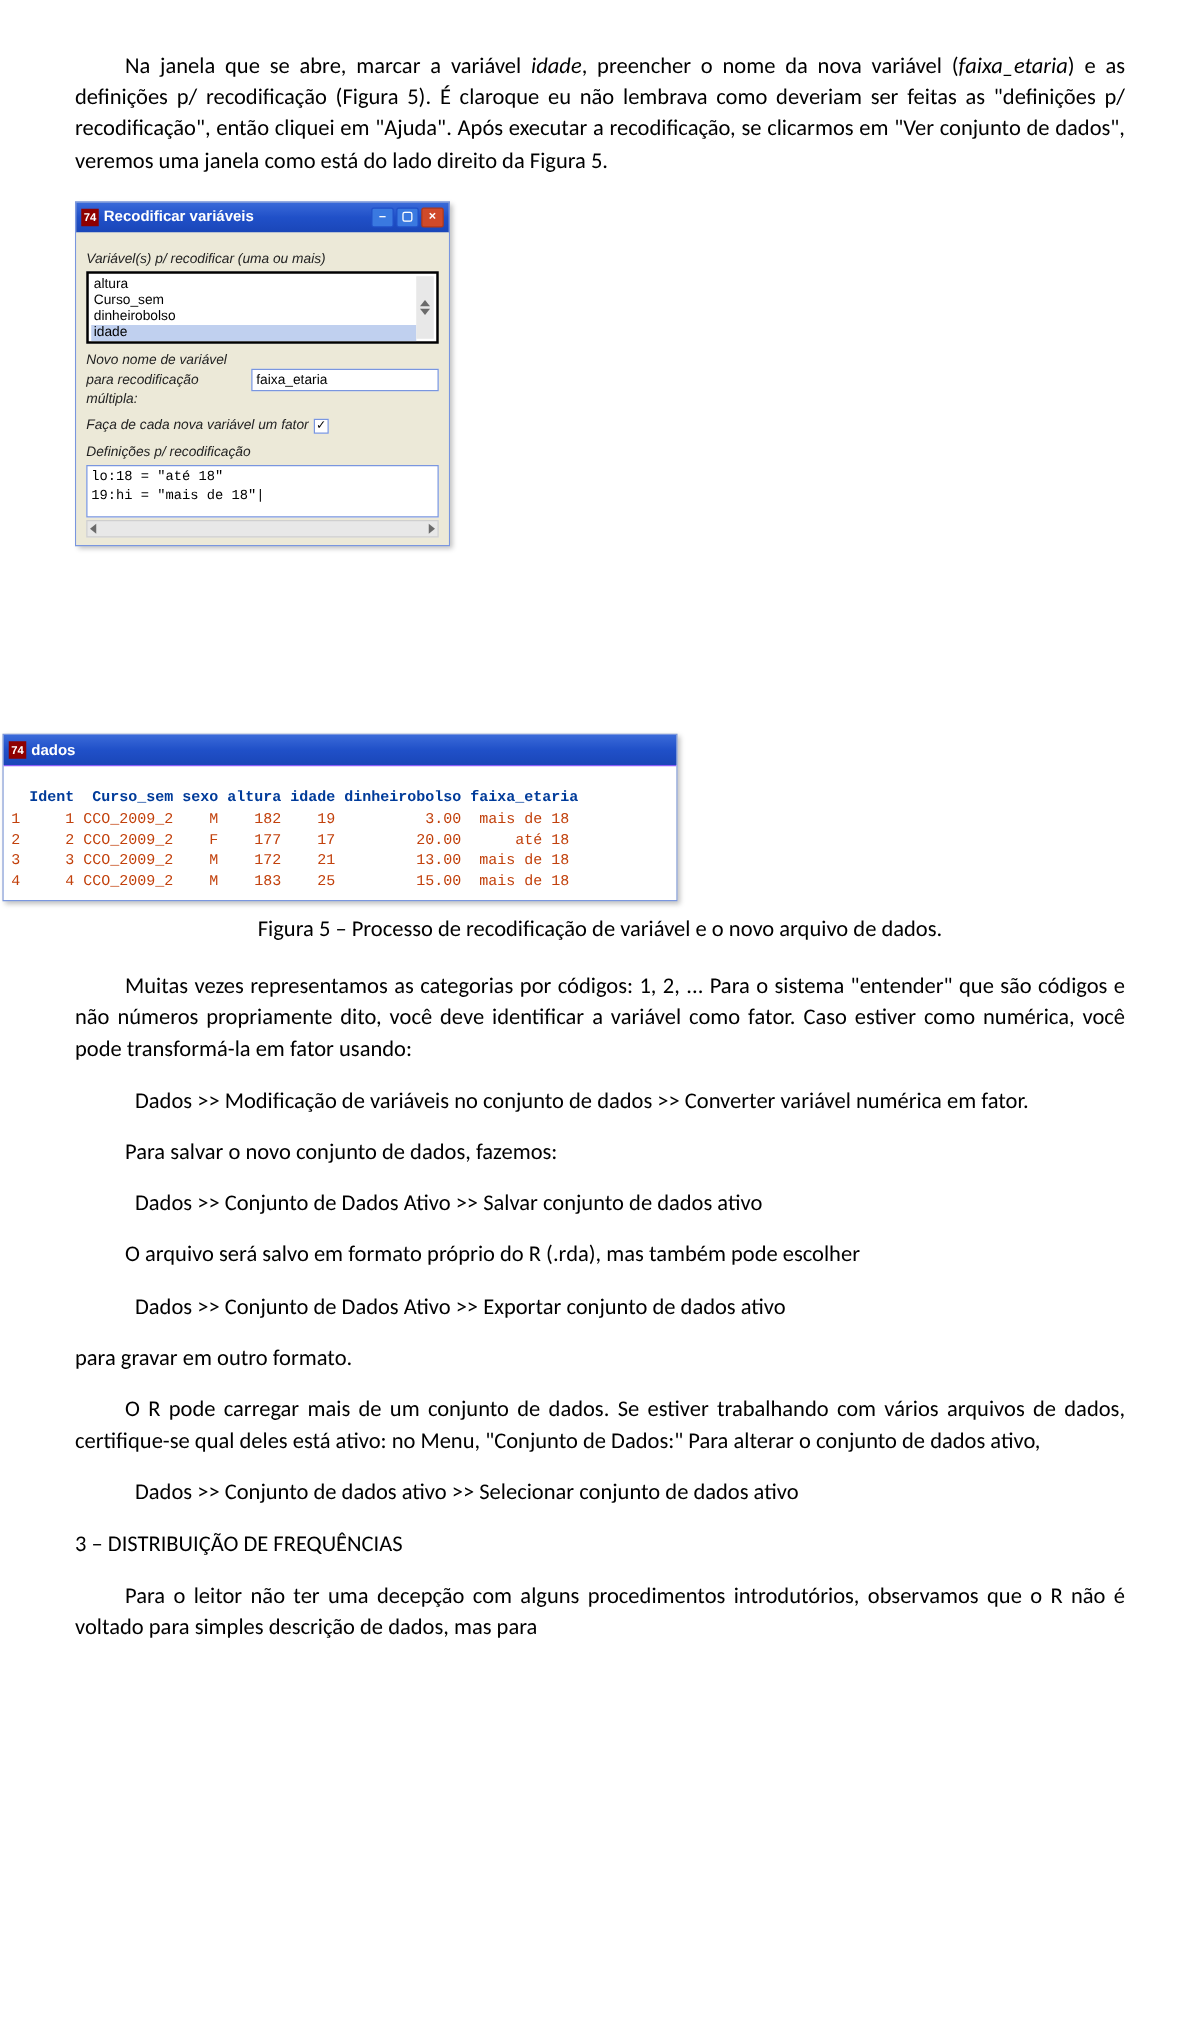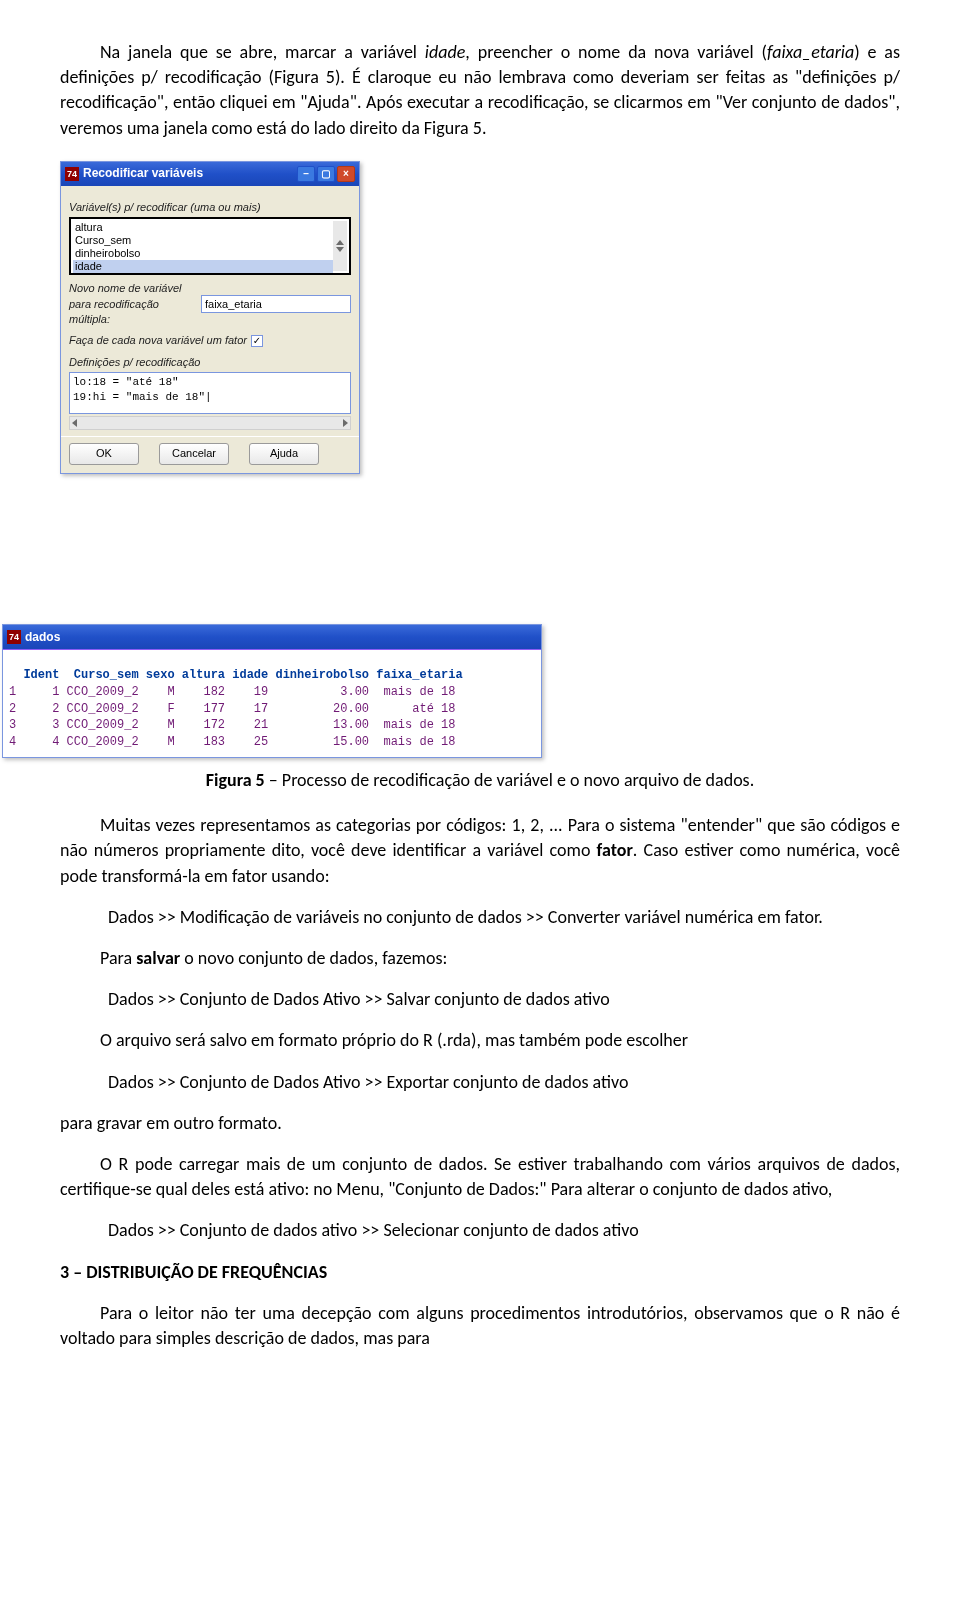--- a/index.html
+++ b/index.html
@@ -15,21 +15,21 @@
 p.body{
   text-align:justify;
   margin:0 0 16px 0;
 }
 p.body-indent{
   text-align:justify;
   margin:0 0 16px 0;
   text-indent:40px;
 }
 .italic{font-style:italic}
-.bold{font-weight:bold}
+.bold{font-weight:normal}
 .figure-wrap{
   margin:20px 0 14px 0;
 }
 .windows{
   display:flex;
   align-items:flex-start;
   gap:0;
   margin-bottom:10px;
   flex-direction:column;
 }
@@ -143,21 +143,21 @@
   display:flex;align-items:center;justify-content:center;
 }
 .data-view{
   background:#fff;border-top:1px solid #8b5cf6;
   font-family:'Courier New',monospace;font-size:12px;
   padding:17px 6px 6px 6px;
 }
 .data-head{
   color:#003b9a;font-weight:bold;white-space:pre;
 }
-.data-row{color:#701a75;white-space:pre}
+.data-row{color:#c2410c;white-space:pre}
 .fig-caption{
   text-align:center;
   margin:6px 0 20px 0;
 }
 .dash-list{margin:0 0 16px 0}
 .dash-item{
   display:flex;
   gap:8px;
   padding-left:40px;
   text-align:justify;
@@ -208,25 +208,20 @@
           <span class="chk"></span>
         </div>
         <div class="lbl">Definições p/ recodificação</div>
         <div class="textbox">lo:18 = "até 18"
 19:hi = "mais de 18"|</div>
         <div class="hsb">
           <div class="harrow l"></div>
           <div class="harrow r"></div>
         </div>
       </div>
-      <div class="btnbar">
-        <div class="xpbtn">OK</div>
-        <div class="xpbtn">Cancelar</div>
-        <div class="xpbtn">Ajuda</div>
-      </div>
     </div>
 
     <div class="win win-right">
       <div class="titlebar">
         <div class="tb-icon">74</div>
         <div class="tb-title">dados</div>
       </div>
       <div class="data-view">
         <div class="data-head">  Ident  Curso_sem sexo altura idade dinheirobolso faixa_etaria</div>
         <div class="data-row">1     1 CCO_2009_2    M    182    19          3.00  mais de 18</div>

